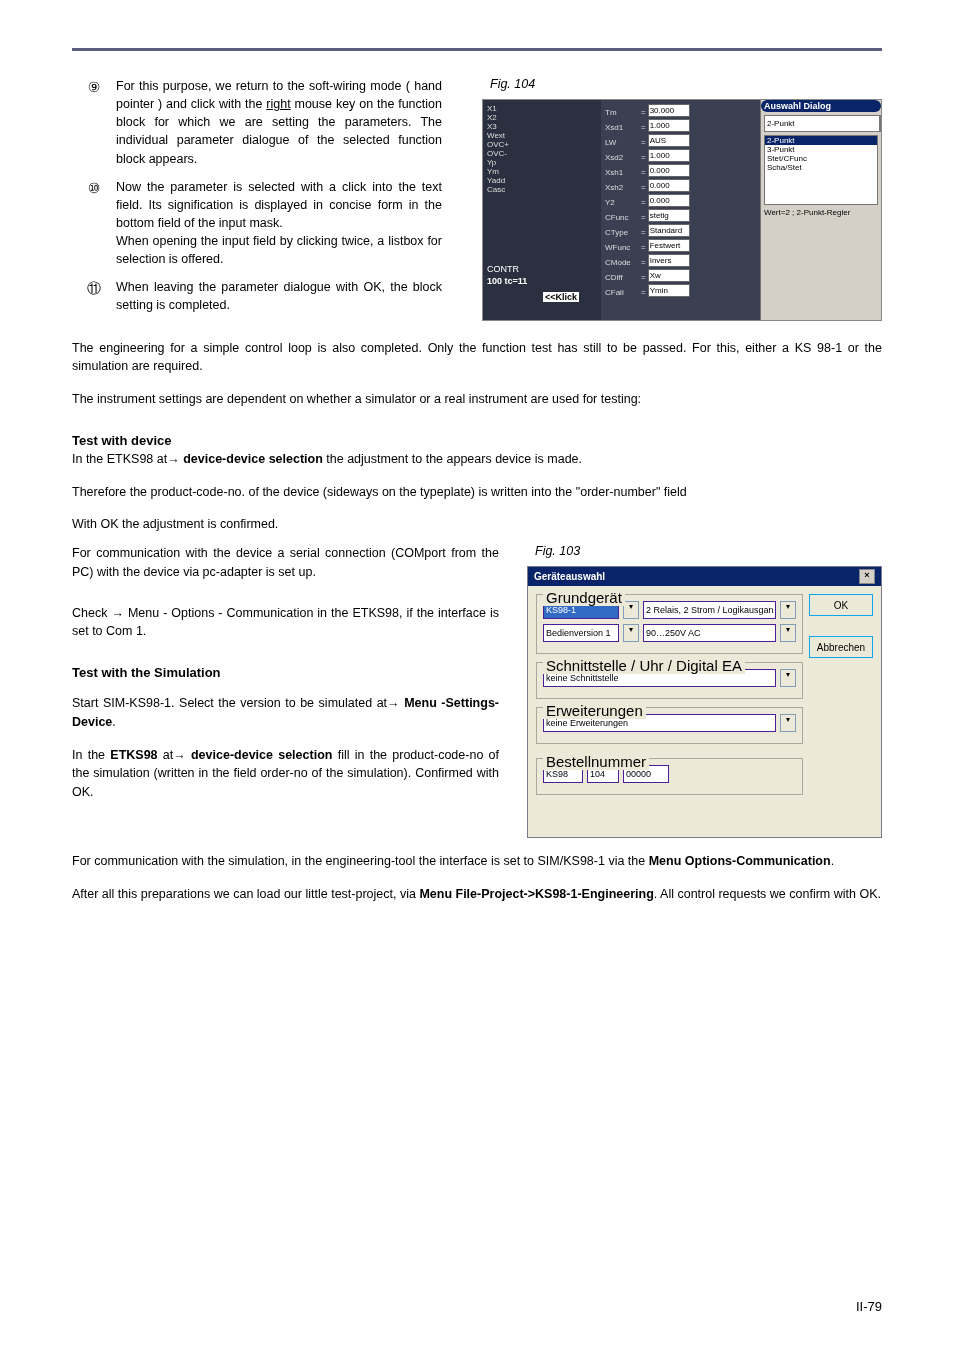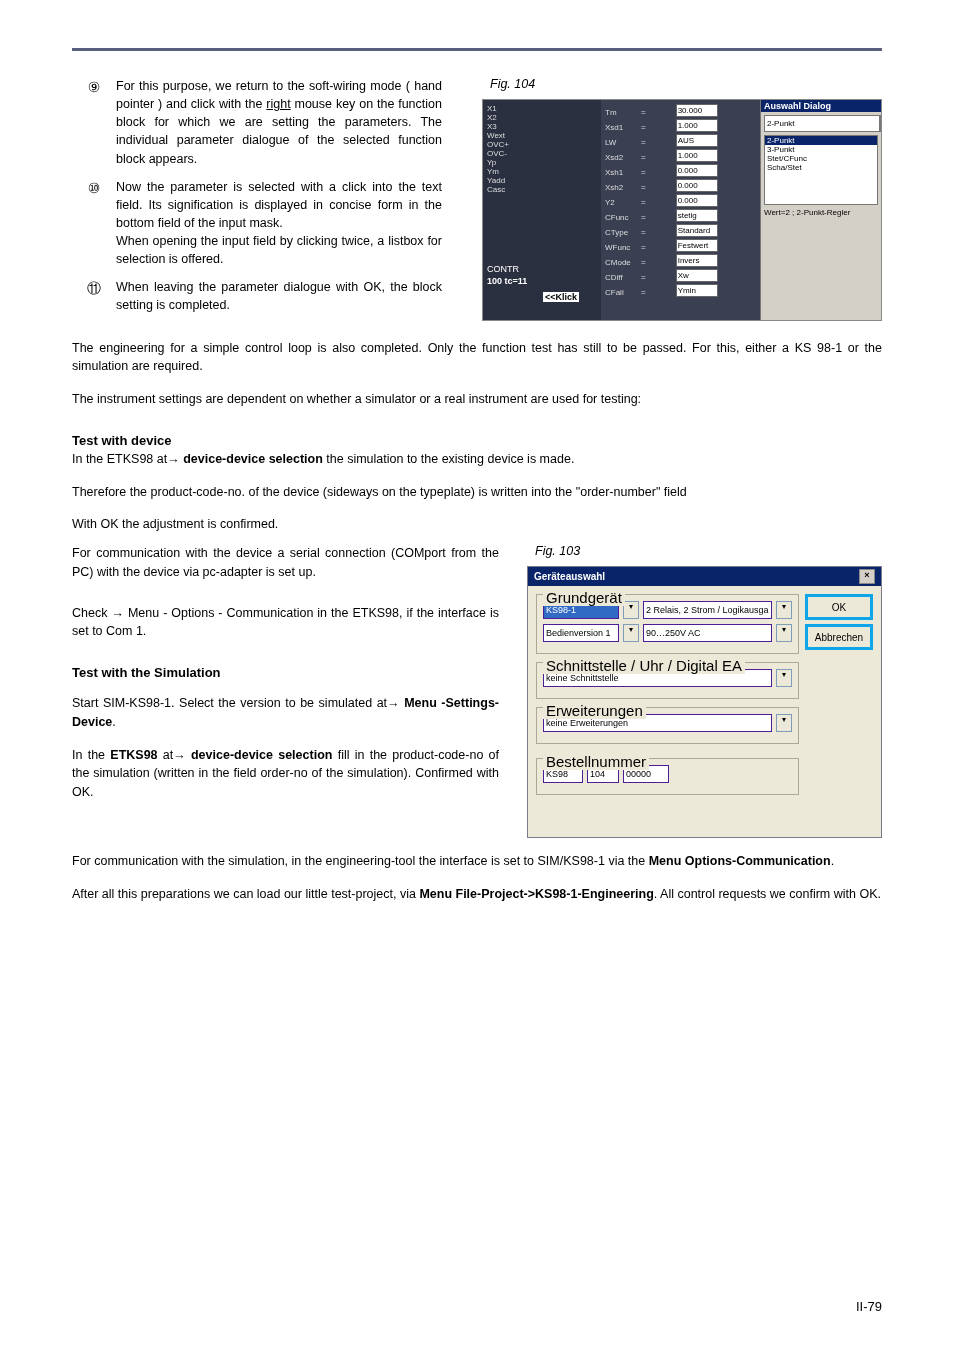--- a/index.html
+++ b/index.html
@@ -22,29 +22,29 @@
   .two-col{display:flex;gap:28px;}
   .two-col .left{flex:1;}
   .two-col .right{width:355px;}
   .dlg{border:1px solid #7a7a8a;background:#ece9d8;font-size:9px;margin-top:6px;height:270px;position:relative;}
   .dlg-title{background:#0a246a;color:#fff;padding:2px 6px;font-size:10px;font-weight:700;display:flex;justify-content:space-between;align-items:center;}
   .dlg-body{padding:8px;display:flex;gap:6px;}
   .fieldset{border:1px solid #aca899;padding:6px;margin-bottom:8px;position:relative;}
   .legend{position:absolute;top:-6px;left:6px;background:#ece9d8;padding:0 3px;font-size:15px;}
   .sel{display:flex;gap:4px;margin-bottom:5px;}
   .sel input,.sel select{font-size:9px;height:16px;border:1px solid #4c1d95;background:#fff;padding:0 2px;}
-  .btn{width:62px;height:20px;font-size:10px;background:#ece9d8;border:3px solid #0ea5e9;margin-bottom:4px;display:flex;align-items:center;justify-content:center;}
+  .btn{width:62px;height:20px;font-size:10px;background:#ece9d8;border:1px solid #0ea5e9;margin-bottom:20px;display:flex;align-items:center;justify-content:center;}
   .close-x{width:14px;height:13px;background:#d4d0c8;border:1px solid #888;font-size:9px;line-height:11px;text-align:center;color:#000;}
   .mini-ui{position:absolute;inset:0;display:flex;font-size:8px;color:#ddd;}
   .mini-left{width:110px;background:#2b3040;padding:4px;}
   .mini-mid{flex:1;background:#3a3f52;padding:4px;display:flex;flex-wrap:wrap;align-content:flex-start;gap:2px 10px;}
   .mini-cell{display:flex;align-items:flex-end;gap:2px;}
-  .mini-cell input{width:38px;height:11px;font-size:8px;background:#fff;border:1px solid #666;padding:0 1px;margin-left:28px;}
+  .mini-cell input{width:38px;height:11px;font-size:8px;background:#fff;border:1px solid #666;padding:0 1px;}
   .mini-right{width:120px;background:#d4d0c8;border-left:1px solid #777;color:#000;}
-  .mini-title{background:#0a246a;color:#fff;font-weight:700;padding:1px 3px;font-size:9px;}
+  .mini-title{background:#0a246a;color:#fff;font-weight:700;padding:1px 3px;font-size:9px;border-radius:6px;}
   .mini-list{background:#fff;border:1px solid #777;margin:3px;height:68px;overflow:hidden;}
   .mini-list div{padding:0 2px;white-space:nowrap;}
   .mini-sel{background:#0a246a;color:#fff;}
   .klick{position:absolute;left:60px;bottom:18px;font-size:9px;font-weight:700;color:#000;background:#fff;padding:0 2px;}
 </style>
 </head>
 <body>
 <div class="page">
 
 <div class="rule-thick"></div>
@@ -171,21 +171,21 @@
       <div class="klick">&lt;&lt;Klick</div>
     </div>
   </div>
 </div>
 
 <div class="para">The engineering for a simple control loop is also completed. Only the function test has still to be passed. For this, either a  KS 98-1 or the simulation are required.</div>
 <div class="para">The instrument settings are dependent on whether a simulator or a real instrument are used for testing:</div>
 
 <div class="h3">Test with device</div>
 <div class="para" style="margin-top:2px">
-  <span>In the ETKS98 at→ </span><span class="bold">device-device selection</span><span>  the simulation to the existing device is made.</span>
+  <span>In the ETKS98 at→ </span><span class="bold">device-device selection</span><span>  the adjustment to the appears device is made.</span>
 </div>
 <div class="para">Therefore the product-code-no. of the device (sideways on the typeplate) is written into the "order-number" field</div>
 <div class="para">With OK the adjustment is confirmed.</div>
 
 <div class="two-col" style="margin-top:10px">
   <div class="left">
     <div class="para" style="margin-top:0">For communication with the device a serial connection (COMport from the PC) with the device via pc-adapter is set up.</div>
     <div class="para" style="margin-top:22px">Check → Menu - Options - Communication in the ETKS98, if the interface is set to Com 1.</div>
 
     <div class="h3">Test with the Simulation</div>

